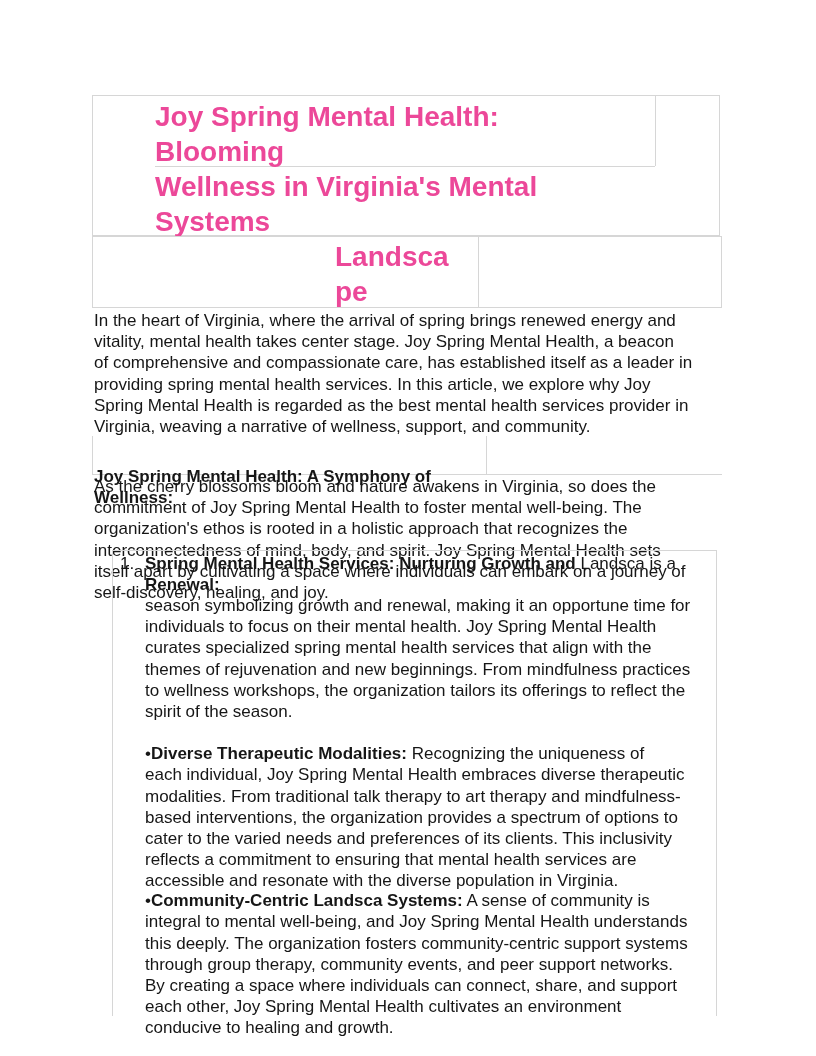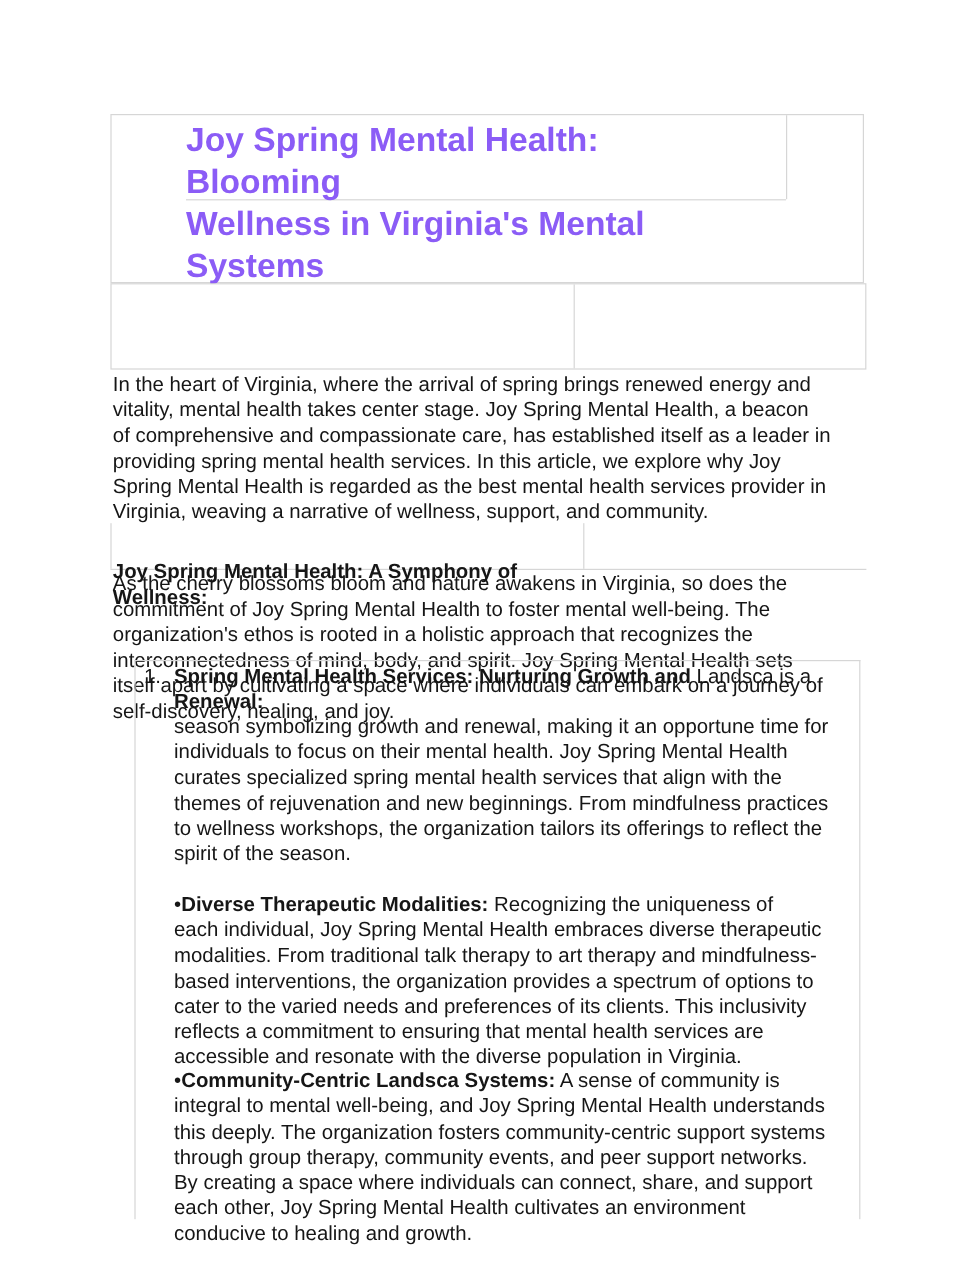--- a/index.html
+++ b/index.html
@@ -13,21 +13,21 @@
     overflow: hidden;
   }
   .abs { position: absolute; }
   .box { border: 1px solid #d6d6d6; background: transparent; box-sizing: border-box; }
   .vline { border-left: 1px solid #d6d6d6; width: 0; }
   .hline { border-top: 1px solid #d6d6d6; height: 0; }
   .title-text {
     font-size: 28px;
     line-height: 35px;
     font-weight: bold;
-    color: #8b5cf6;
+    color: #ec4899;
     white-space: pre-line;
   }
   .body-text {
     font-size: 17px;
     line-height: 21.2px;
     white-space: pre-line;
   }
   .bold { font-weight: bold; }
   .nowrap { white-space: nowrap; }
   .list-box {
@@ -46,20 +46,22 @@
   <div class="abs vline" style="left:655px; top:96px; height:70px;"></div>
   <div class="abs hline" style="left:155px; top:166px; width:500px;"></div>
 
   <div class="abs title-text" style="left:155px; top:99px; width:510px;">Joy Spring Mental Health:
 Blooming</div>
   <div class="abs title-text" style="left:155px; top:169px; width:510px;">Wellness in Virginia's Mental
 Systems</div>
 
   <div class="abs box" style="left:92px; top:236px; width:630px; height:72px;"></div>
   <div class="abs vline" style="left:478px; top:237px; height:70px;"></div>
+  <div class="abs title-text" style="left:335px; top:239px; width:220px;">Landsca
+pe</div>
 
   <div class="abs body-text" style="left:94px; top:310px; width:680px;">In the heart of Virginia, where the arrival of spring brings renewed energy and
 vitality, mental health takes center stage. Joy Spring Mental Health, a beacon
 of comprehensive and compassionate care, has established itself as a leader in
 providing spring mental health services. In this article, we explore why Joy
 Spring Mental Health is regarded as the best mental health services provider in
 Virginia, weaving a narrative of wellness, support, and community.</div>
 
   <div class="abs" style="left:92px; top:436px; width:395px; height:38px; border-left:1px solid #d6d6d6; border-right:1px solid #d6d6d6; box-sizing:border-box;"></div>
   <div class="abs hline" style="left:92px; top:474px; width:630px;"></div>

